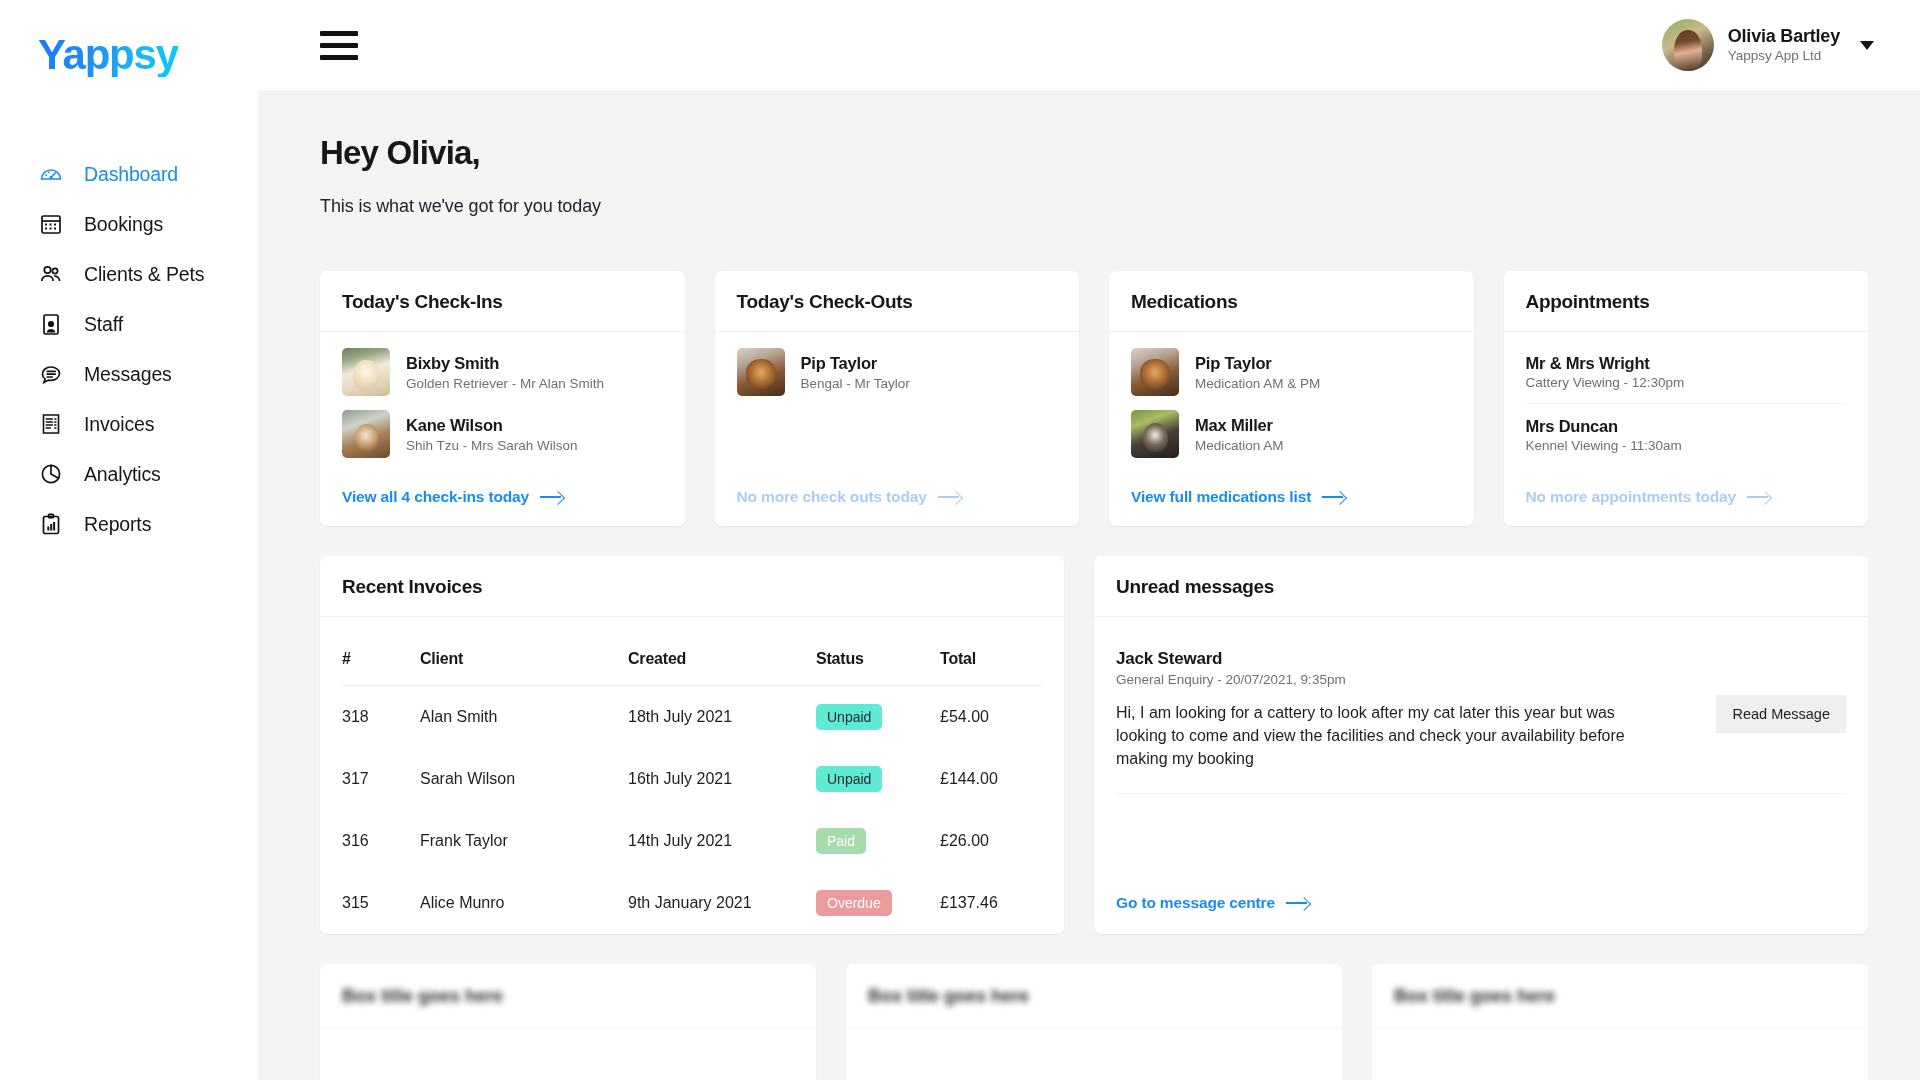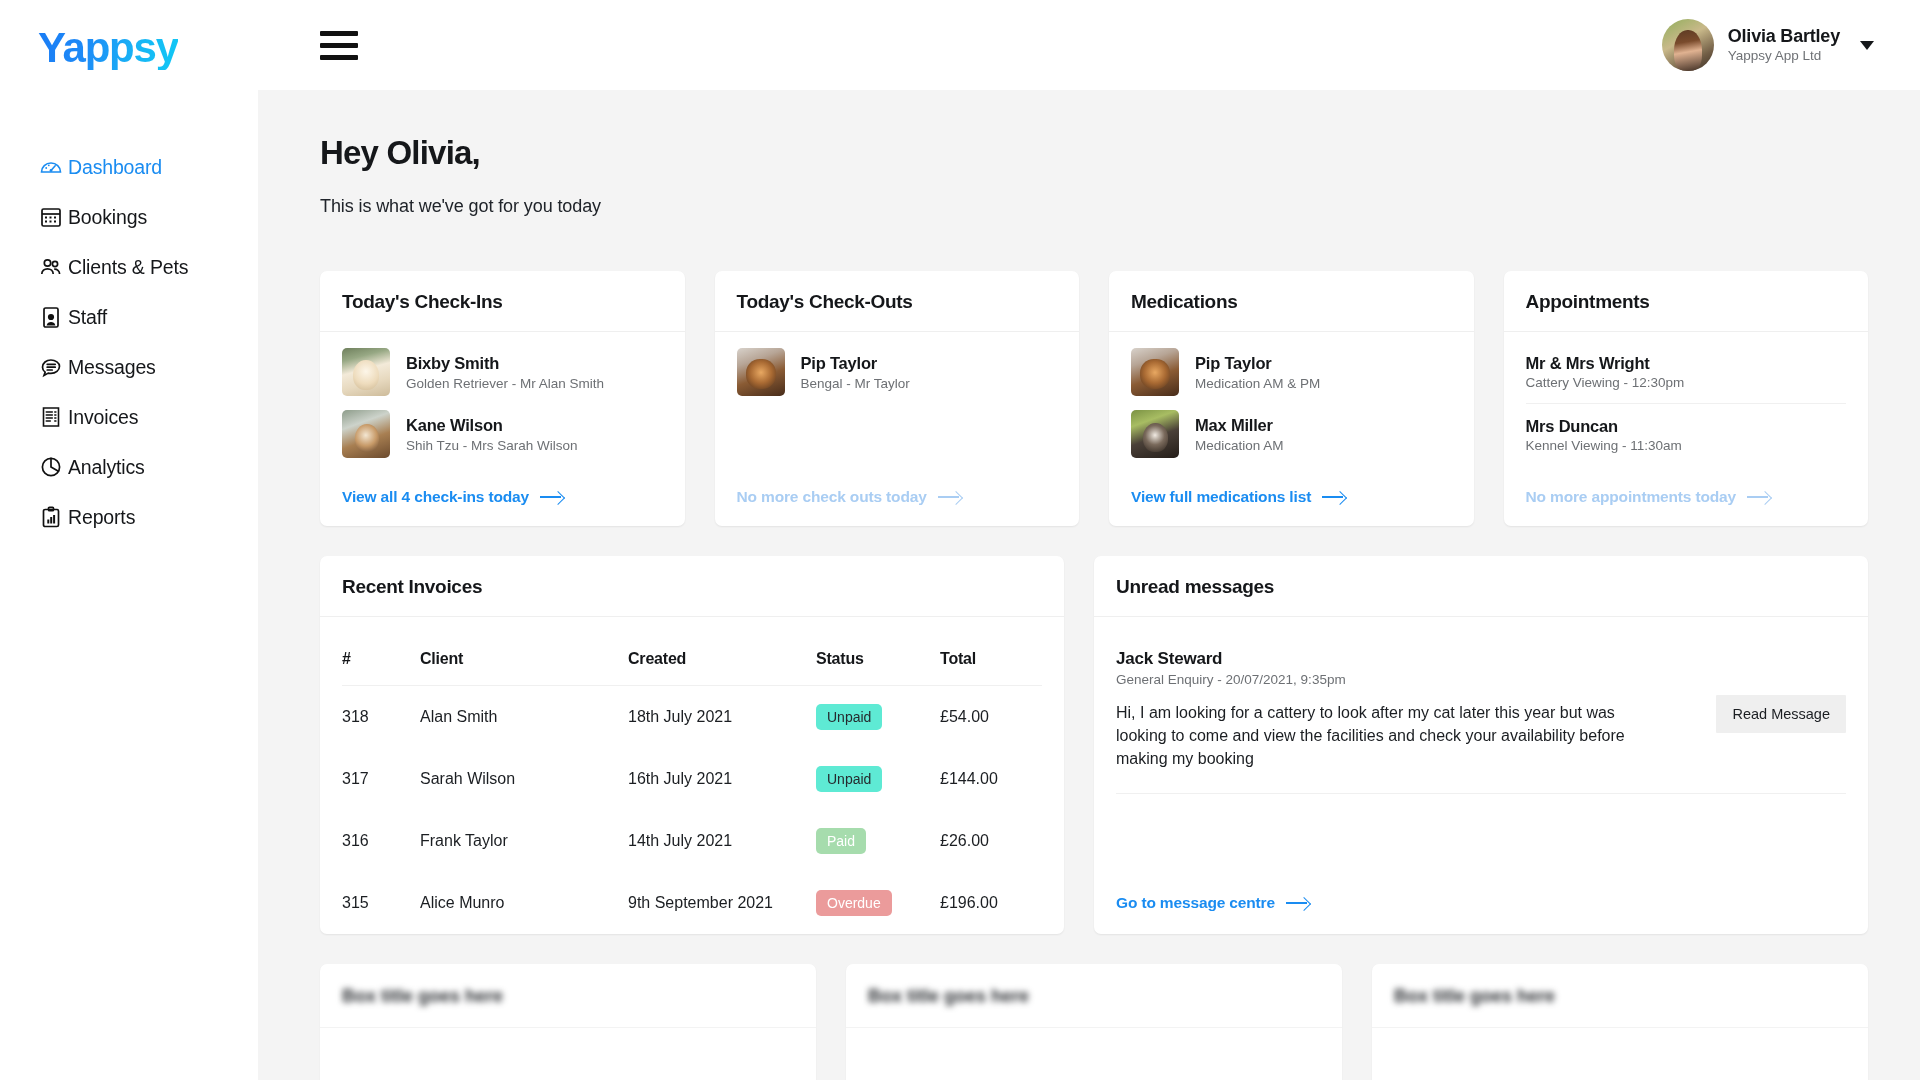--- a/index.html
+++ b/index.html
@@ -4,32 +4,32 @@
 <style>
   * { box-sizing: border-box; margin: 0; padding: 0; }
   html, body {
     width: 1920px; height: 1080px;
     font-family: "Liberation Sans", sans-serif;
     background: #ffffff; overflow: hidden;
   }
   .app { display: flex; width: 1920px; height: 1080px; position: relative; }
 
   
-  .sidebar { width: 258px; flex: 0 0 258px; background: #ffffff; height: 885px; }
+  .sidebar { width: 258px; flex: 0 0 258px; background: #ffffff; height: 885px; margin-top: 7px; }
   .brand { padding: 26px 0 0 38px; }
   .brand-text {
     font-size: 42px; font-weight: 700; letter-spacing: -1.2px;
     background: linear-gradient(100deg, #1a7cf5 0%, #1e8bf7 35%, #18b5f5 70%, #10c8f5 100%);
     -webkit-background-clip: text; background-clip: text;
     -webkit-text-fill-color: transparent; color: #19a3f5;
     display: inline-block; line-height: 1.05;
   }
   .nav { margin-top: 72px; }
   .nav-item {
-    display: flex; align-items: center; gap: 4px;
+    display: flex; align-items: center; gap: 20px;
     padding: 0 0 0 38px; height: 50px; cursor: pointer;
     color: #15171a; text-decoration: none;
   }
   .nav-item .ico { width: 26px; height: 26px; flex: 0 0 26px; display: flex; align-items: center; justify-content: center; }
   .nav-item .ico svg { display: block; }
   .nav-label { font-size: 19.5px; letter-spacing: -0.15px; }
   .nav-item.active { color: #1a8cf1; }
   .nav-item.active .nav-label { color: #1a8cf1; }
 
   
@@ -417,23 +417,23 @@
                   <tr>
                     <td>316</td>
                     <td>Frank Taylor</td>
                     <td>14th July 2021</td>
                     <td><span class="badge paid">Paid</span></td>
                     <td>£26.00</td>
                   </tr>
                   <tr>
                     <td>315</td>
                     <td>Alice Munro</td>
-                    <td>9th September 2021</td>
+                    <td>9th January 2021</td>
                     <td><span class="badge overdue">Overdue</span></td>
-                    <td>£196.00</td>
+                    <td>£137.46</td>
                   </tr>
                 </tbody>
               </table>
             </div>
           </section>
 
           <section class="card card-messages">
             <div class="card-head">Unread messages</div>
             <div class="card-body">
               <div class="msg-block">

